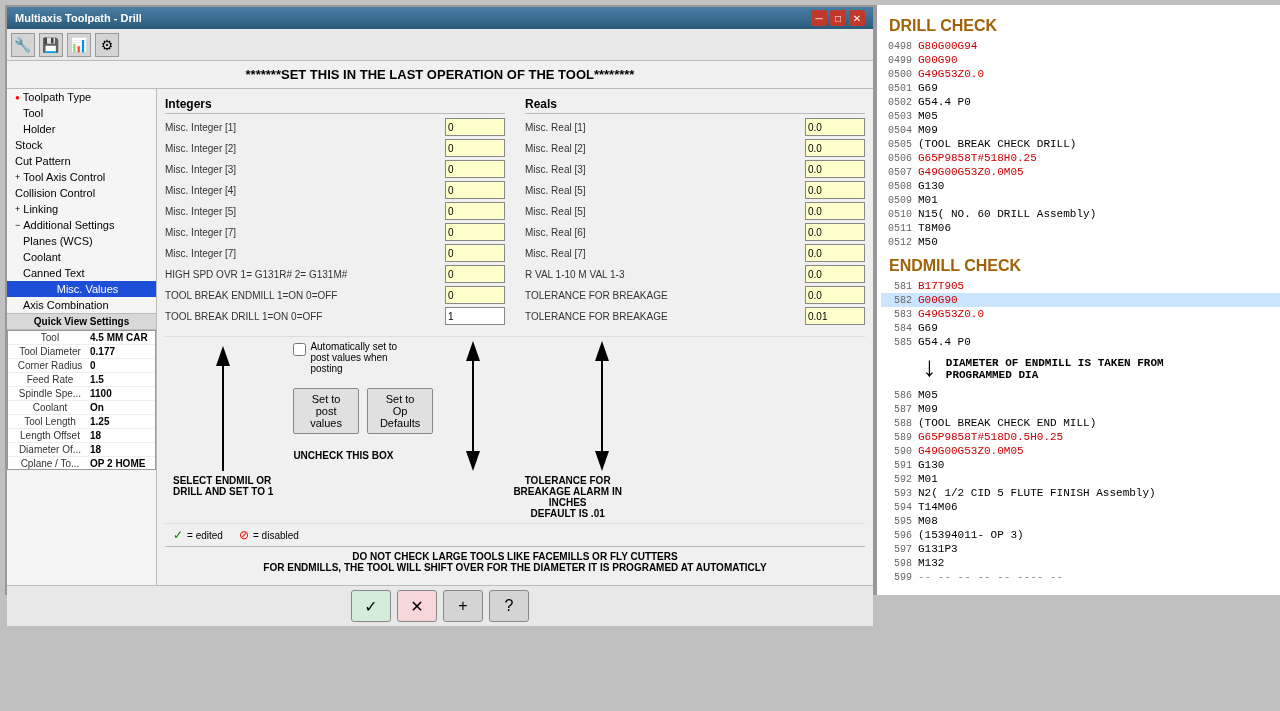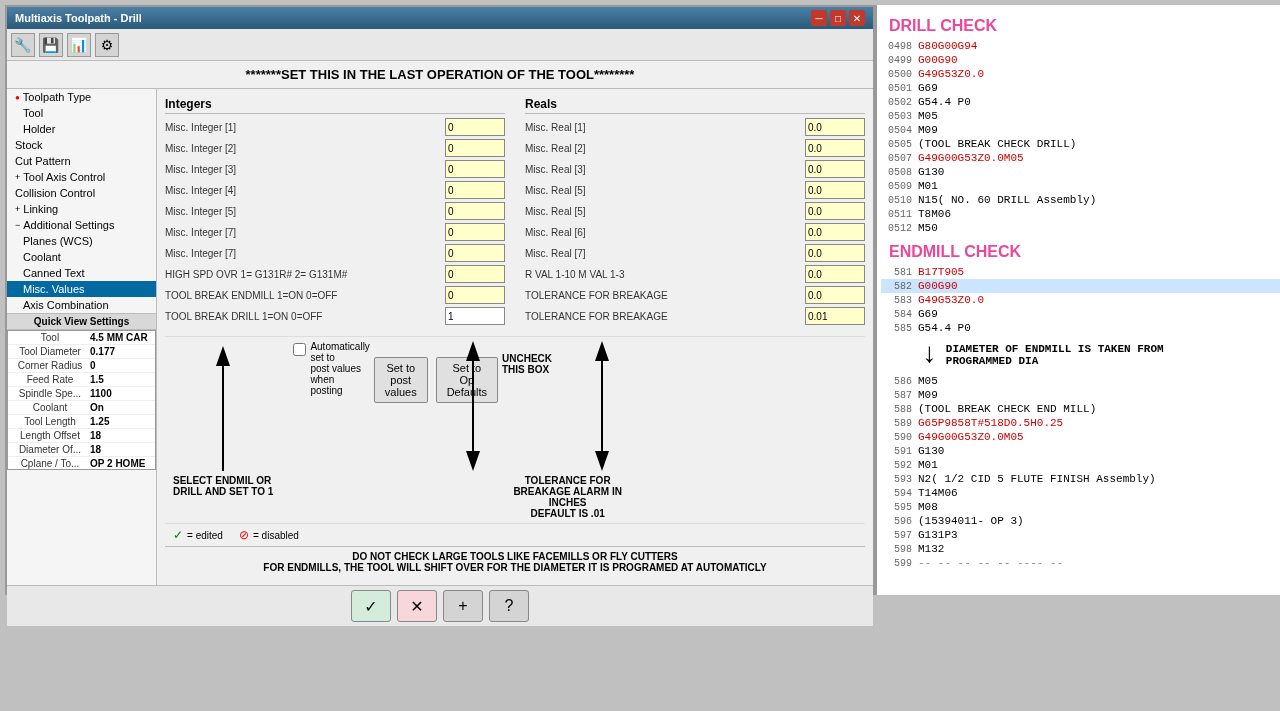--- a/index.html
+++ b/index.html
@@ -192,21 +192,21 @@
 
     .arrow-diagram {
       display: flex;
       flex-direction: column;
       align-items: center;
       gap: 4px;
     }
 
     .checkbox-section {
       display: flex;
-      flex-direction: row;
+      flex-direction: column;
       gap: 4px;
       font-size: 10px;
       max-width: 140px;
     }
 
     .checkbox-row {
       display: flex;
       align-items: flex-start;
       gap: 4px;
     }
@@ -225,21 +225,21 @@
       align-items: flex-end;
       font-size: 10px;
       font-weight: bold;
       text-align: center;
       max-width: 120px;
     }
 
     .action-buttons {
       display: flex;
       gap: 8px;
-      margin-top: 8px;
+      margin-top: 2px;
     }
 
     .action-btn {
       padding: 4px 10px;
       background: #e0e0e0;
       border: 1px solid #888;
       cursor: pointer;
       font-size: 11px;
       border-radius: 2px;
     }
@@ -308,21 +308,21 @@
       overflow-y: auto;
       font-family: 'Courier New', monospace;
       font-size: 11px;
       padding: 4px;
     }
 
     .code-section-title {
       font-family: 'Segoe UI', sans-serif;
       font-size: 16px;
       font-weight: bold;
-      color: #ec4899;
+      color: #a16207;
       margin: 8px 0 4px 8px;
     }
 
     .code-line {
       display: flex;
       align-items: flex-end;
       padding: 1px 2px;
       white-space: nowrap;
     }
 
@@ -400,21 +400,21 @@
       </div>
       <div class="sidebar-item sidebar-indent1">
         <span>Planes (WCS)</span>
       </div>
       <div class="sidebar-item sidebar-indent1">
         <span>Coolant</span>
       </div>
       <div class="sidebar-item sidebar-indent1">
         <span>Canned Text</span>
       </div>
-      <div class="sidebar-item sidebar-indent1 highlighted" style="background:#0369a1;color:white;">
+      <div class="sidebar-item sidebar-indent1 highlighted" style="background:#1d4ed8;color:white;justify-content:center;">
         <span>Misc. Values</span>
       </div>
       <div class="sidebar-item sidebar-indent1">
         <span>Axis Combination</span>
       </div>
 
       <div class="quick-view">
         <div class="quick-view-title">Quick View Settings</div>
         <div class="qv-scroll">
           <div class="qv-row">
@@ -656,20 +656,24 @@
   </div>
   <div class="code-line">
     <span class="line-num">0504</span>
     <span class="code-text black">M09</span>
   </div>
   <div class="code-line">
     <span class="line-num">0505</span>
     <span class="code-text black">(TOOL BREAK CHECK DRILL)</span>
   </div>
   <div class="code-line">
+    <span class="line-num">0506</span>
+    <span class="code-text">G65P9858T#518H0.25</span>
+  </div>
+  <div class="code-line">
     <span class="line-num">0507</span>
     <span class="code-text">G49G00G53Z0.0M05</span>
   </div>
   <div class="code-line">
     <span class="line-num">0508</span>
     <span class="code-text black">G130</span>
   </div>
   <div class="code-line">
     <span class="line-num">0509</span>
     <span class="code-text black">M01</span>

